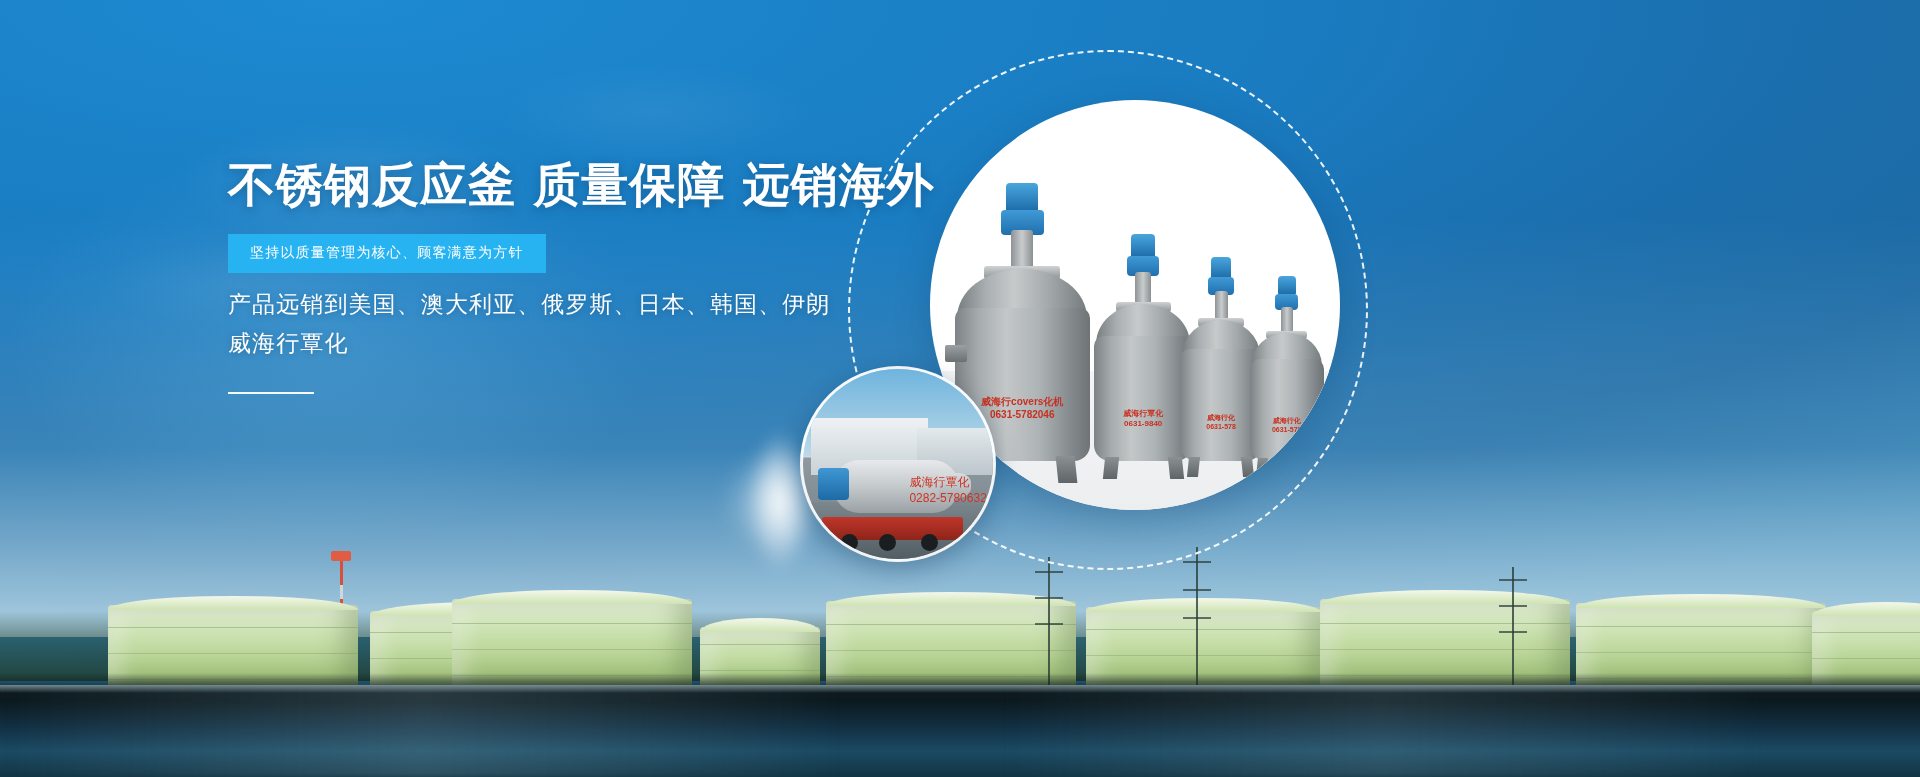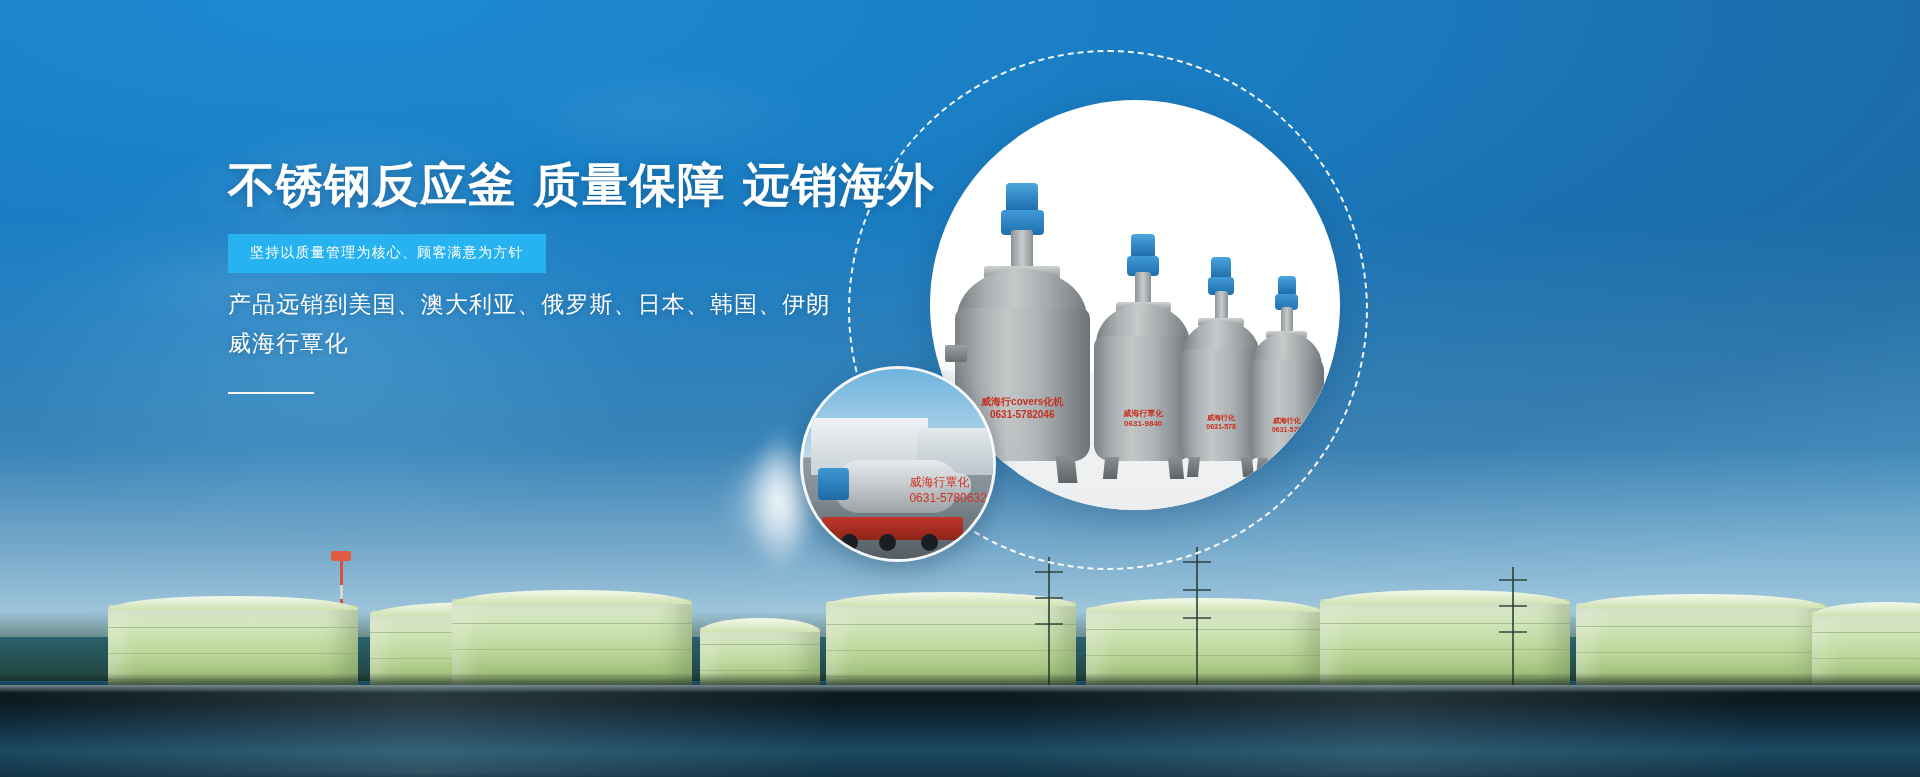--- a/index.html
+++ b/index.html
@@ -392,17 +392,17 @@
     <div class="sc-bld2"></div>
     <div class="sc-ground"></div>
     <div class="sc-tank"></div>
     <div class="sc-motor"></div>
     <div class="sc-truck"></div>
     <div class="sc-wheel a"></div>
     <div class="sc-wheel b"></div>
     <div class="sc-wheel c"></div>
     <div class="sc-tag">
       <div>威海行覃化</div>
-      <div>0631-5780632</div>
+      <div>0282-5780632</div>
     </div>
   </div>
 
 </div>
 
 </body></html>

